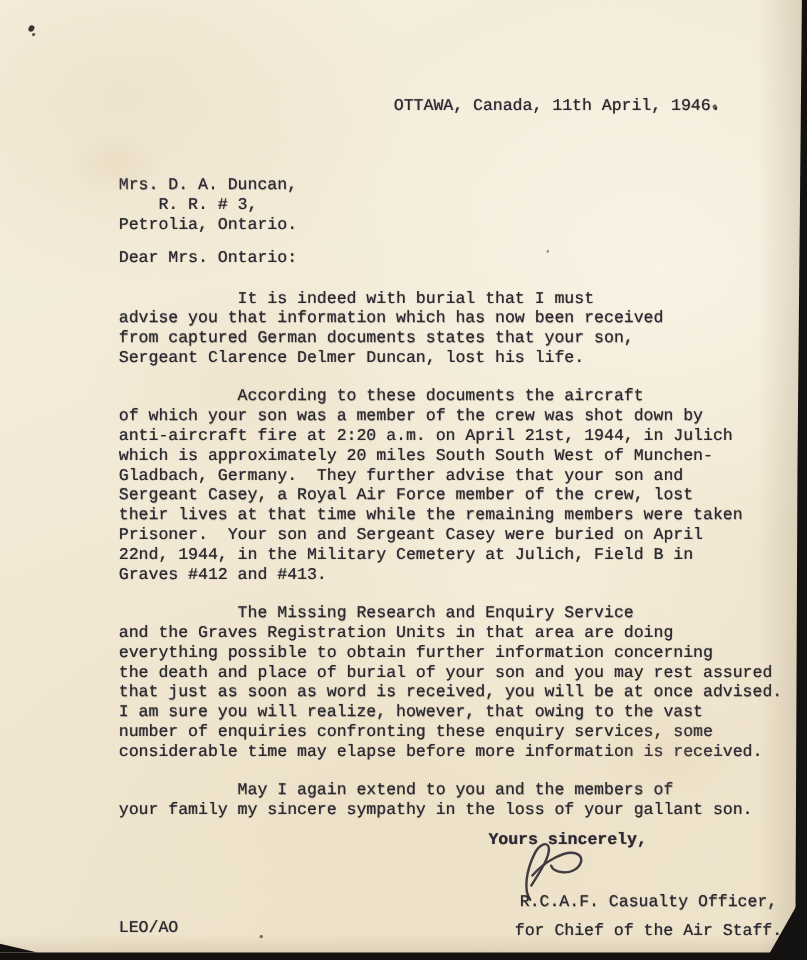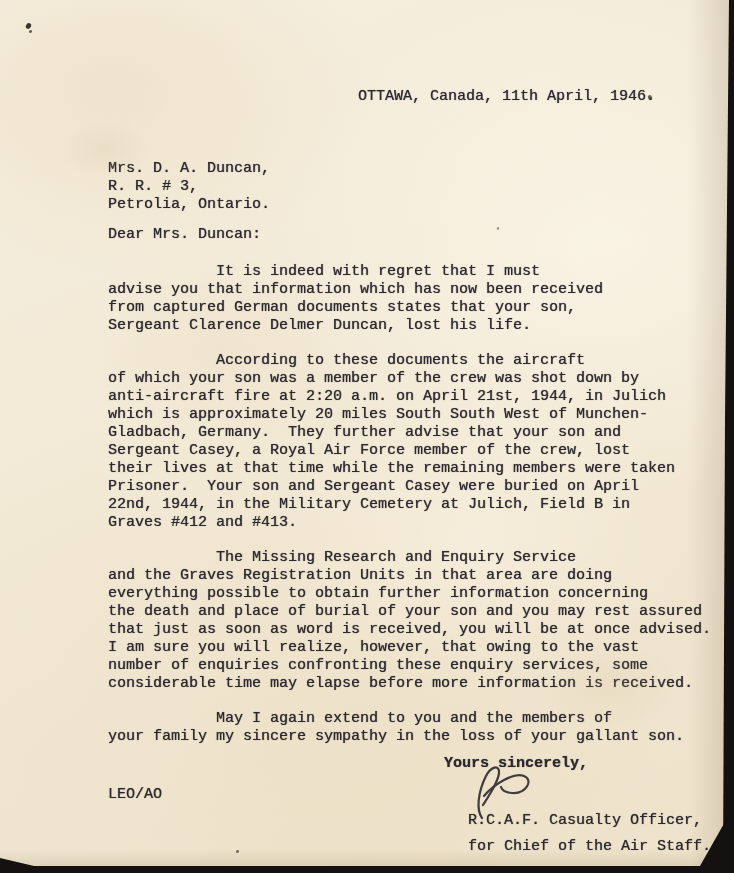--- a/index.html
+++ b/index.html
@@ -14,30 +14,31 @@
       radial-gradient(ellipse 620px 420px at 45% 85%, rgba(226,207,170,.20), transparent 72%),
       radial-gradient(ellipse 200px 140px at 30% 40%, rgba(220,198,160,.15), transparent 70%),
       linear-gradient(158deg, #f6efdf 0%, var(--paper) 45%, #eee3cb 100%);
     font-family:"Liberation Mono","DejaVu Sans Mono",monospace;
     font-size:15px;line-height:18px;color:var(--ink);
   }
   .typed{
     position:absolute;white-space:pre;
     text-shadow:0 0 1px rgba(43,40,48,.55), 0.4px 0.4px 0.6px rgba(43,40,48,.35);
     letter-spacing:0;
+    text-align:center;
   }
   .dateline{left:358px;top:88px;}
   .address{left:108px;top:160px;}
   .salutation{left:108px;top:226px;}
   .bodytext{position:absolute;left:108px;top:263px;width:620px;}
   .para{position:relative;white-space:pre;margin:0 0 17px 0;
     text-shadow:0 0 1px rgba(43,40,48,.55), 0.4px 0.4px 0.6px rgba(43,40,48,.35);}
   .closing{left:444px;top:755px;font-weight:bold;}
   .signer{left:468px;top:808px;line-height:26px;}
-  .ref{left:108px;top:786px;}
+  .ref{left:108px;top:835px;}
   .signature{position:absolute;left:458px;top:760px;}
   .speck{position:absolute;background:#3a342e;border-radius:50% 40% 55% 45%;}
   .smudge{position:absolute;border-radius:50%;pointer-events:none;}
   .edge-shadow-right{
     position:absolute;top:0;right:0;width:46px;height:873px;
     background:linear-gradient(to right, rgba(110,85,55,0), rgba(110,85,55,.20));
   }
   .edge-shadow-bottom{
     position:absolute;left:0;bottom:0;width:734px;height:24px;
     background:linear-gradient(to bottom, rgba(110,85,55,0), rgba(110,85,55,.18));
@@ -48,24 +49,24 @@
 <body>
 
 <div class="scan">
 
   <div class="typed dateline">OTTAWA, Canada, 11th April, 1946.</div>
 
   <div class="typed address">Mrs. D. A. Duncan,
 R. R. # 3,
 Petrolia, Ontario.</div>
 
-  <div class="typed salutation">Dear Mrs. Duncan:</div>
+  <div class="typed salutation">Dear Mrs. Ontario:</div>
 
   <div class="bodytext">
-    <p class="para">            It is indeed with regret that I must
+    <p class="para">            It is indeed with burial that I must
 advise you that information which has now been received
 from captured German documents states that your son,
 Sergeant Clarence Delmer Duncan, lost his life.</p>
     <p class="para">            According to these documents the aircraft
 of which your son was a member of the crew was shot down by
 anti-aircraft fire at 2:20 a.m. on April 21st, 1944, in Julich
 which is approximately 20 miles South South West of Munchen-
 Gladbach, Germany.  They further advise that your son and
 Sergeant Casey, a Royal Air Force member of the crew, lost
 their lives at that time while the remaining members were taken

